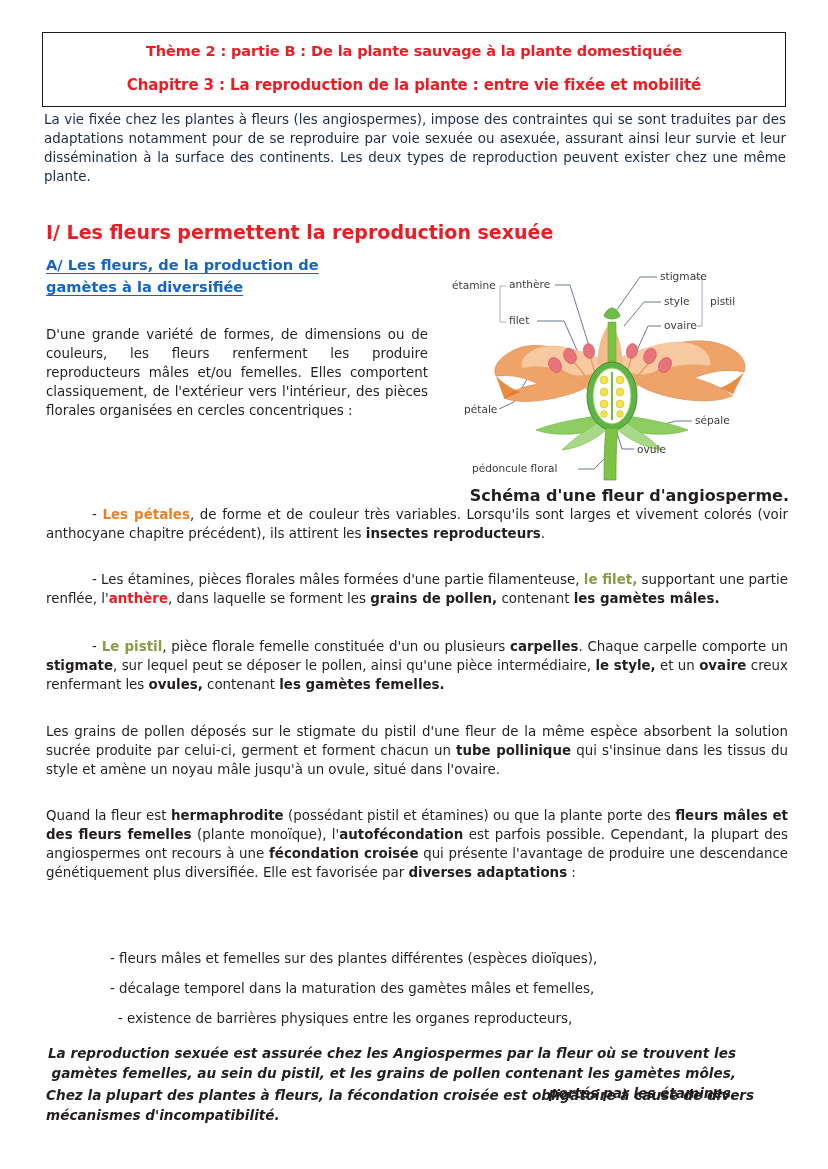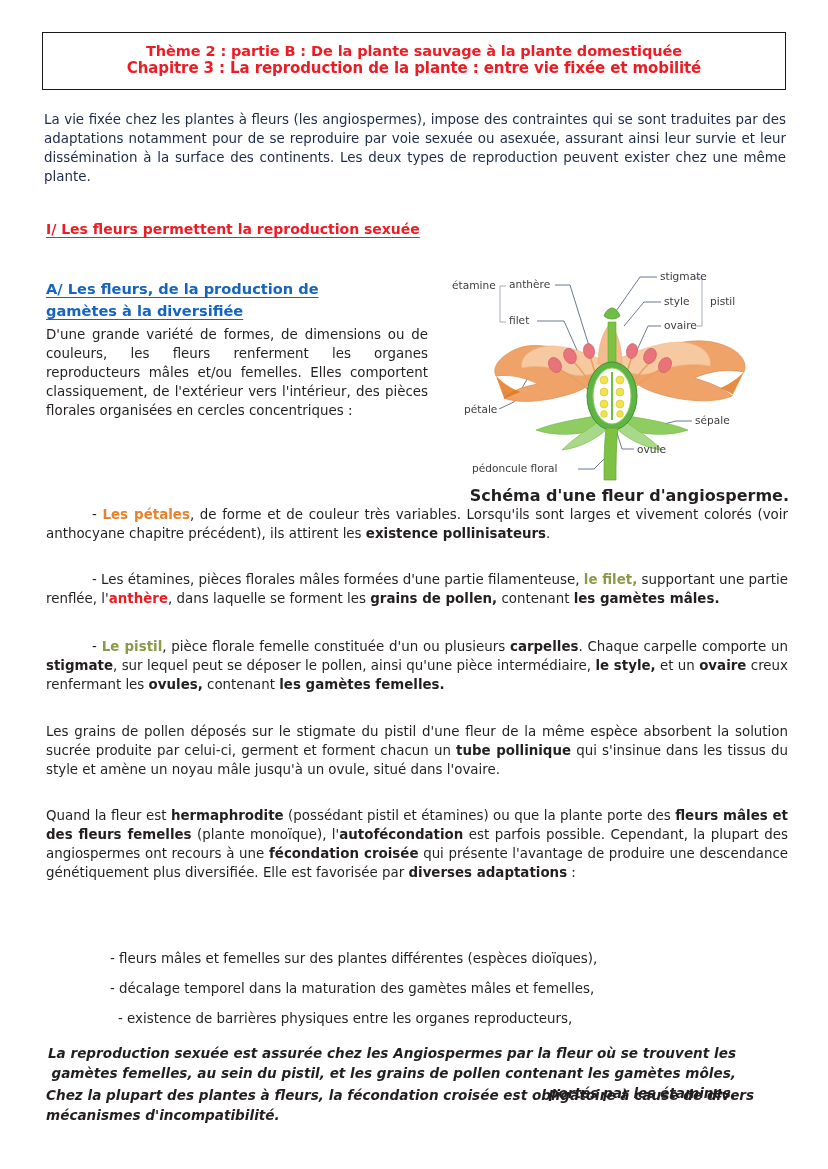--- a/index.html
+++ b/index.html
@@ -37,41 +37,41 @@
   }
   .title-line {
     color: #ed1c24;
     font-weight: bold;
     font-size: 14.5px;
     line-height: 1.15;
     letter-spacing: -0.1px;
     font-family: "DejaVu Sans", sans-serif;
   }
   .title-line.second {
+    margin-top: 17px;
     font-size: 15px;
   }
 
   
   .para {
     position: absolute;
     font-size: 13.4px;
     line-height: 1.42;
     color: #231f20;
     text-align: justify;
     font-family: "DejaVu Sans", sans-serif;
   }
   .para.navy { color: #1b2a4a; }
 
   
   .h-red {
     position: absolute;
     color: #ed1c24;
     font-weight: bold;
-    font-size: 14px;
-    text-decoration: underline;
+    font-size: 19px;
     text-underline-offset: 3px;
     font-family: "DejaVu Sans", sans-serif;
     white-space: nowrap;
   }
   .h-blue {
     position: absolute;
     color: #1565c0;
     font-weight: bold;
     font-size: 14.6px;
     line-height: 1.5;
@@ -143,21 +143,21 @@
 
   <div class="title-box">
     <div class="title-line">Thème 2 : partie B : De la plante sauvage à la plante domestiquée</div>
     <div class="title-line second">Chapitre 3 : La reproduction de la plante : entre vie fixée et mobilité</div>
   </div>
 
   <div class="para navy" style="left:44px; top:110px; width:742px;">La vie fixée chez les plantes à fleurs (les angiospermes), impose des contraintes qui se sont traduites par des adaptations notamment pour de se reproduire par voie sexuée ou asexuée, assurant ainsi leur survie et leur dissémination à la surface des continents. Les deux types de reproduction peuvent exister chez une même plante.</div>
 
   <div class="h-red" style="left:46px; top:221px;">I/ Les fleurs permettent la reproduction sexuée</div>
 
-  <div class="h-blue" style="left:46px; top:278px; width:380px;">
+  <div class="h-blue" style="left:46px; top:254px; width:380px;">
     <span class="u">A/ Les fleurs, de la production de</span><br>
     <span class="u">gamètes à la diversifiée</span>
   </div>
 
   <div class="figure">
     <svg width="336" height="232" viewBox="0 0 336 232">
 
       <g stroke="#5a6a86" stroke-width="0.9" fill="none">
 
         <path d="M54,22 L48,22 L48,58 L54,58" stroke="#9aa3b4"></path>
@@ -255,25 +255,25 @@
       <text class="fig-label" x="258" y="41">pistil</text>
       <text class="fig-label" x="12" y="149">pétale</text>
       <text class="fig-label" x="243" y="160">sépale</text>
       <text class="fig-label" x="185" y="189">ovule</text>
       <text class="fig-label" x="20" y="208">pédoncule floral</text>
     </svg>
   </div>
 
   <div class="fig-caption">Schéma d'une fleur d'angiosperme.</div>
 
-  <div class="para" style="left:46px; top:325px; width:382px;">D'une grande variété de formes, de dimensions ou de couleurs, les fleurs renferment les organes reproducteurs mâles et/ou femelles. Elles comportent classiquement, de l'extérieur vers l'intérieur, des pièces florales organisées en cercles concentriques :</div>
+  <div class="para" style="left:46px; top:325px; width:382px;">D'une grande variété de formes, de dimensions ou de couleurs, les fleurs renferment les produire reproducteurs mâles et/ou femelles. Elles comportent classiquement, de l'extérieur vers l'intérieur, des pièces florales organisées en cercles concentriques :</div>
 
 
   <div class="para" style="left:46px; top:505px; width:742px;">
-    <span style="display:inline-block; width:46px;"></span><span>- </span><span class="c-orange">Les pétales</span><span>, de forme et de couleur très variables. Lorsqu'ils sont larges et vivement colorés (voir anthocyane chapitre précédent), ils attirent les </span><span class="b">existence pollinisateurs</span><span>.</span>
+    <span style="display:inline-block; width:46px;"></span><span>- </span><span class="c-orange">Les pétales</span><span>, de forme et de couleur très variables. Lorsqu'ils sont larges et vivement colorés (voir anthocyane chapitre précédent), ils attirent les </span><span class="b">insectes reproducteurs</span><span>.</span>
   </div>
 
   <div class="para" style="left:46px; top:570px; width:742px;">
     <span style="display:inline-block; width:46px;"></span><span>- Les étamines, pièces florales mâles formées d'une partie filamenteuse, </span><span class="c-olive">le filet,</span><span> supportant une partie renflée, l'</span><span class="c-red">anthère</span><span>, dans laquelle se forment les </span><span class="b">grains de pollen,</span><span> contenant </span><span class="b">les gamètes mâles.</span>
   </div>
 
   <div class="para" style="left:46px; top:637px; width:742px;">
     <span style="display:inline-block; width:46px;"></span><span>- </span><span class="c-olive">Le pistil</span><span>, pièce florale femelle constituée d'un ou plusieurs </span><span class="b">carpelles</span><span>. Chaque carpelle comporte un </span><span class="b">stigmate</span><span>, sur lequel peut se déposer le pollen, ainsi qu'une pièce intermédiaire, </span><span class="b">le style,</span><span> et un </span><span class="b">ovaire</span><span> creux renfermant les </span><span class="b">ovules,</span><span> contenant </span><span class="b">les gamètes femelles.</span>
   </div>
 

